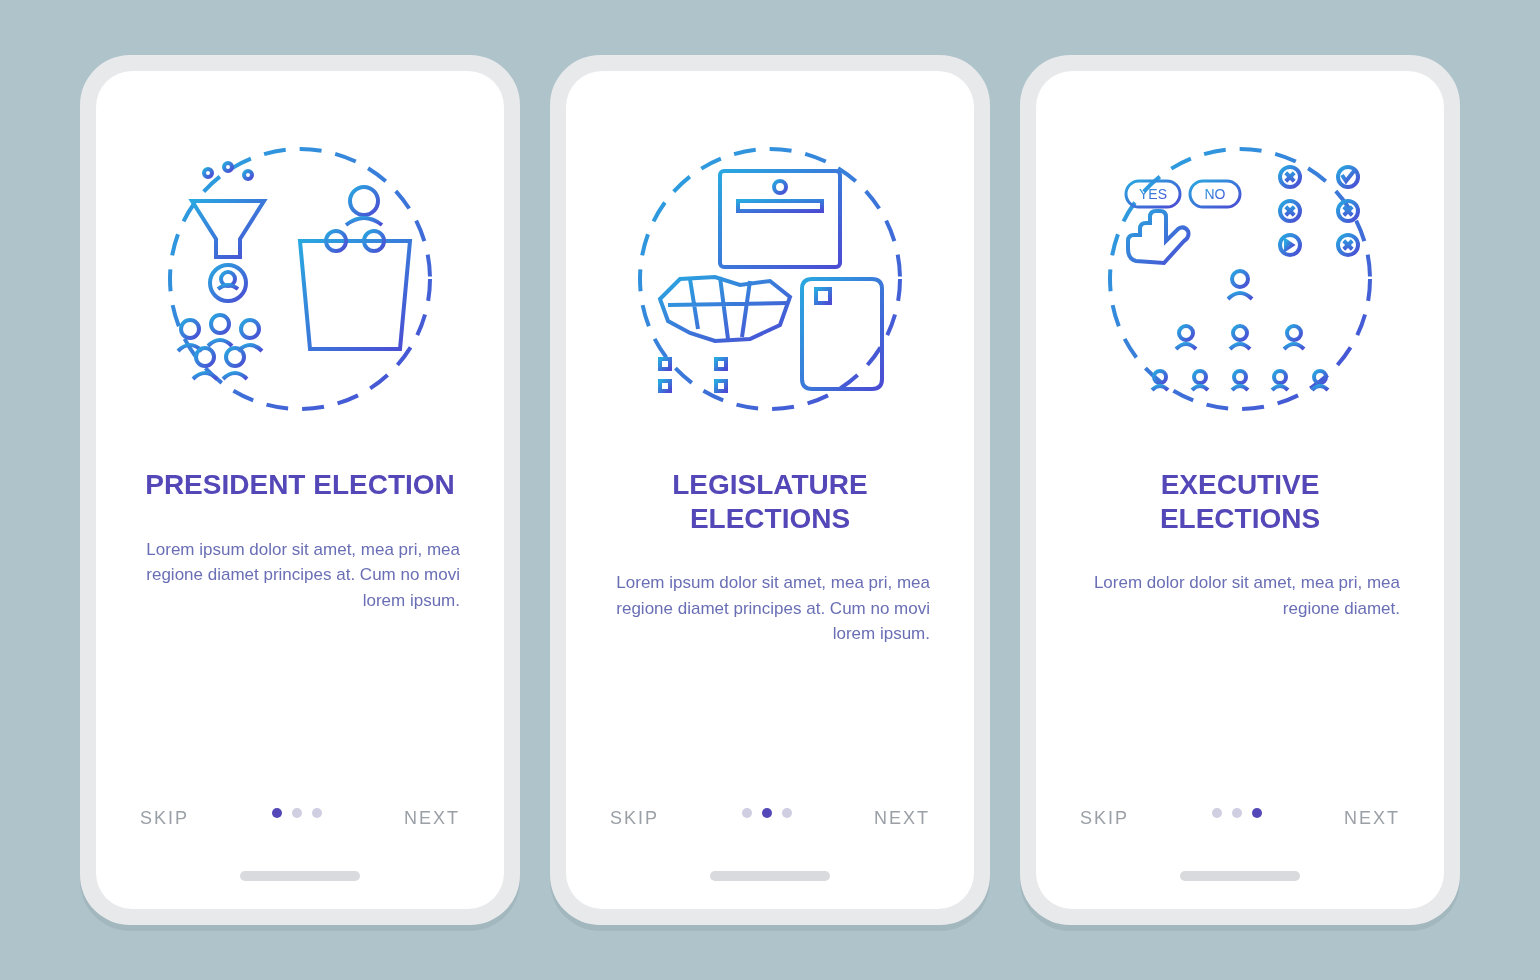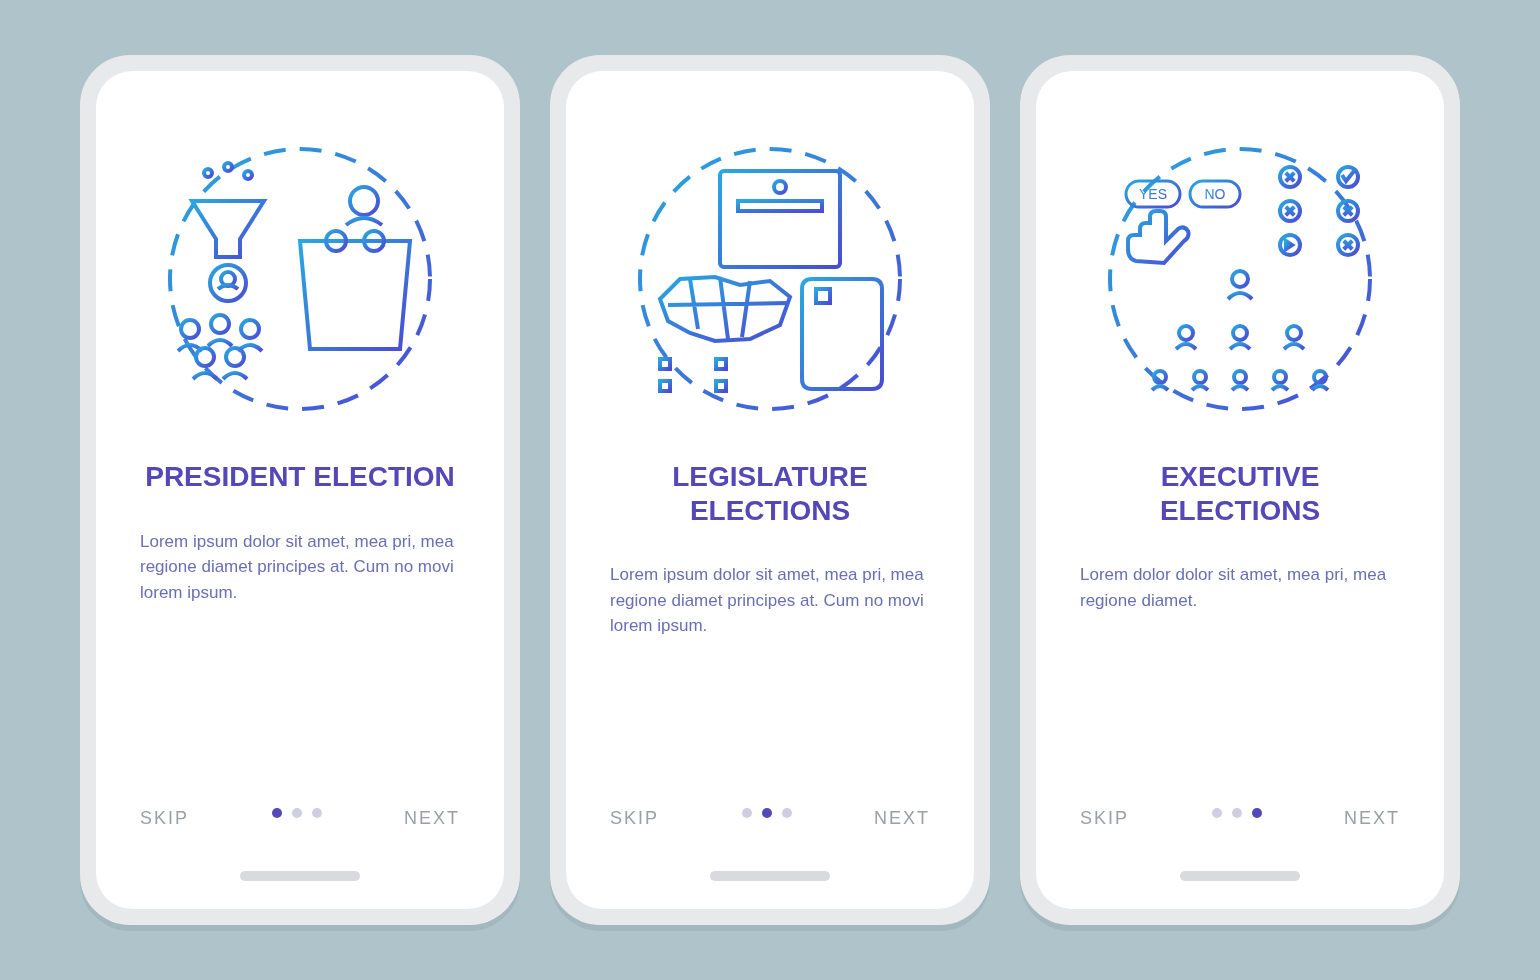--- a/index.html
+++ b/index.html
@@ -42,29 +42,29 @@
     width: 300px; height: 300px;
     display: flex; align-items: center; justify-content: center;
     margin-top: 10px;
   }
   .illus svg { width: 100%; height: 100%; }
   .title {
     font-size: 28px;
     font-weight: 700;
     color: #5447b8;
     text-align: center;
-    margin-top: 14px;
+    margin-top: 22px;
     line-height: 1.2;
     text-transform: uppercase;
     white-space: pre-line;
   }
   .desc {
     font-size: 17px;
     color: #6a6fb5;
-    text-align: left;
+    text-align: right;
     margin-top: 18px;
     line-height: 1.5;
     max-width: 320px;
   }
   .cta {
     margin-top: 22px;
     padding: 10px 36px;
     border-radius: 999px;
     background: linear-gradient(90deg, #29a8e0, #4b4bd3);
     color: #fff;

